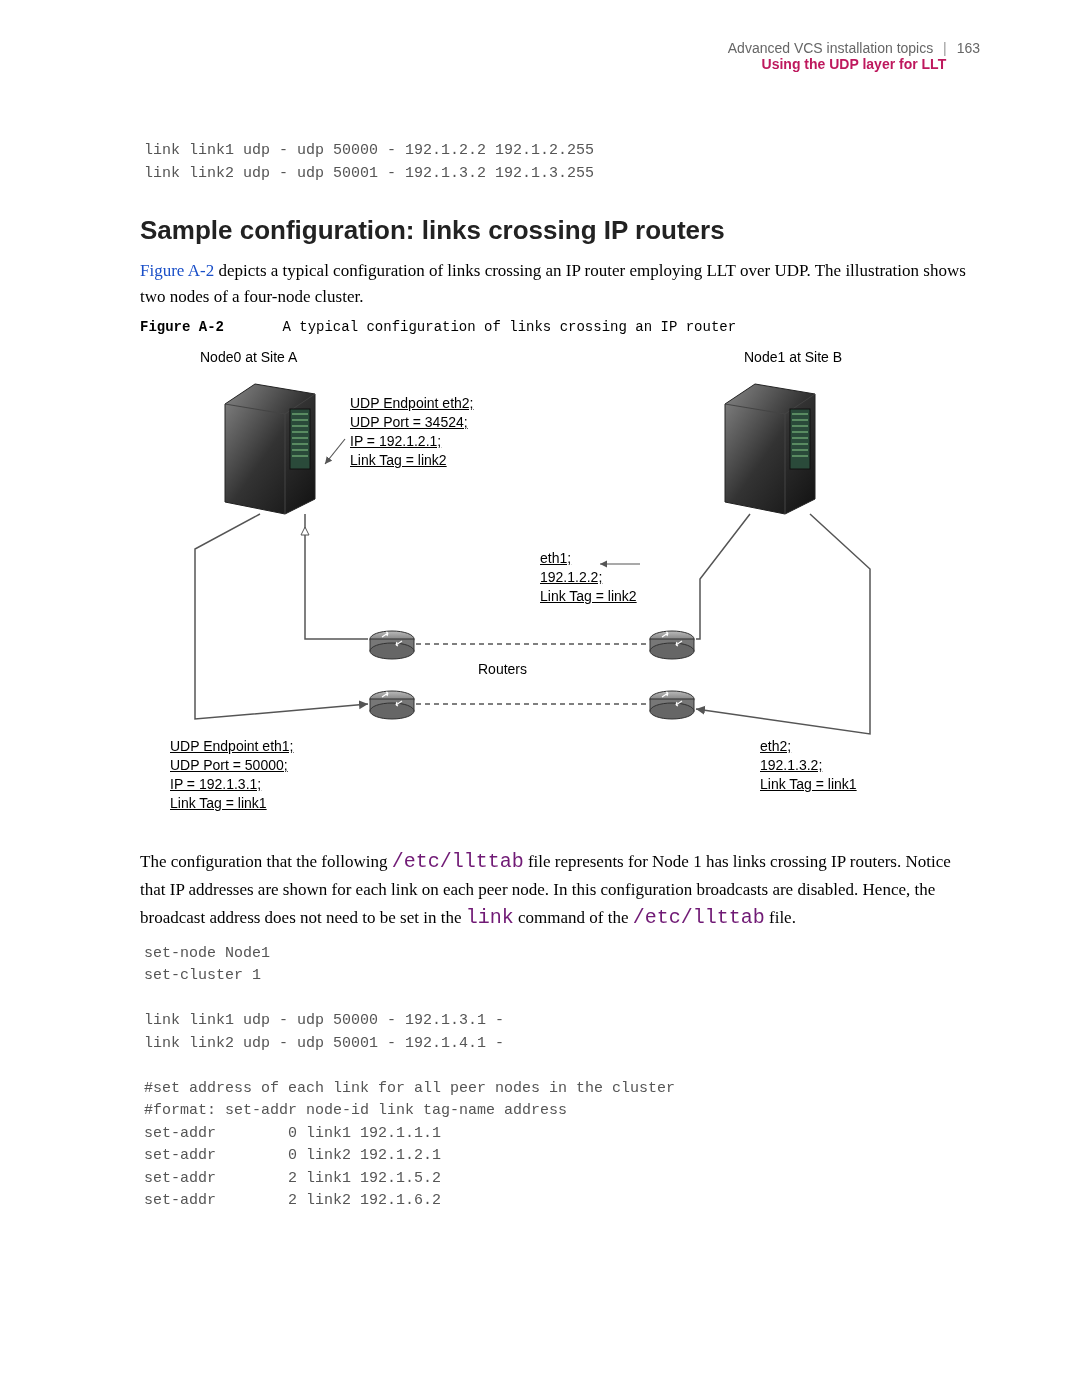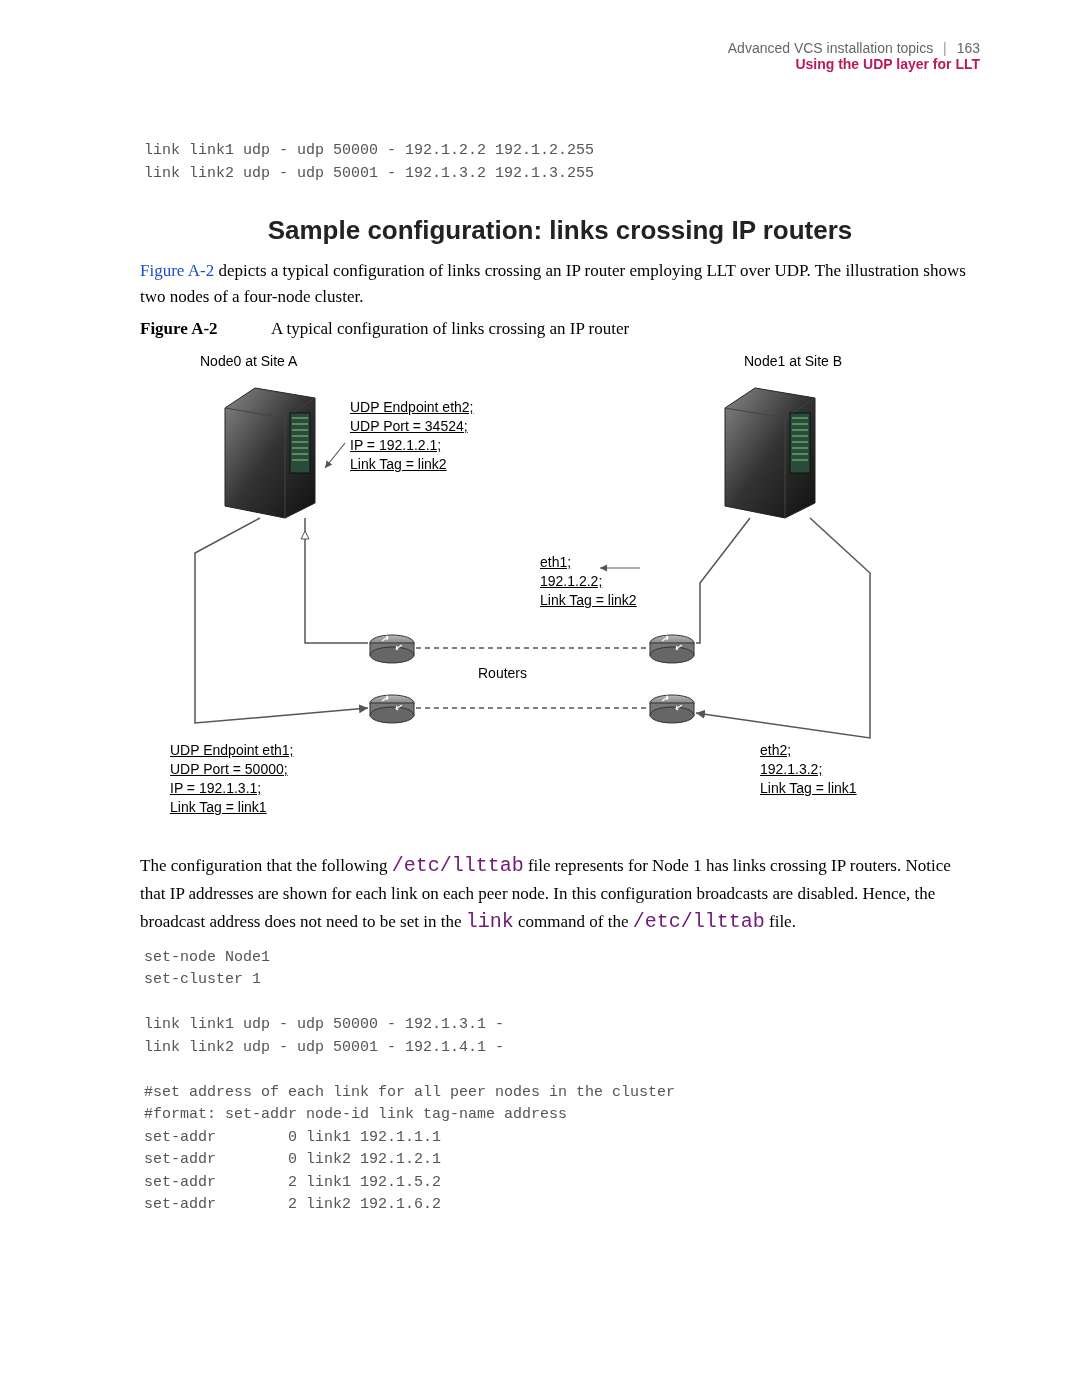--- a/index.html
+++ b/index.html
@@ -9,21 +9,21 @@
     background: #fff;
     width: 1080px;
     height: 1388px;
     padding: 60px 100px 40px 140px;
     position: relative;
   }
   .header-right {
     position: absolute;
     top: 40px;
     right: 100px;
-    text-align: right;
+    text-align: center;
     font-family: 'Lucida Sans', 'Lucida Grande', sans-serif;
     font-size: 14px;
     color: #666;
   }
   .header-right .sep {
     color: #999;
     padding: 0 6px;
   }
   .header-right .page {
     color: #666;
@@ -39,33 +39,32 @@
     white-space: pre;
     margin: 10px 4px;
     line-height: 1.5;
   }
   h2 {
     font-family: 'Lucida Sans', 'Lucida Grande', sans-serif;
     font-size: 26px;
     font-weight: bold;
     color: #222;
     margin: 30px 0 12px 0;
-    text-align: center;
   }
   .body-text {
     font-family: Georgia, serif;
     font-size: 17px;
     line-height: 1.5;
     color: #000;
     margin-bottom: 10px;
   }
   .link-ref { color: #1a4fc8; }
   .figure-label {
-    font-family: Liberation Serif, serif;
-    font-size: 17px;
+    font-family: Liberation Mono, monospace;
+    font-size: 14px;
     margin: 8px 0 14px 0;
   }
   .figure-label .fl-bold { font-weight: bold; margin-right: 50px; }
   .diagram-wrap {
     position: relative;
     width: 760px;
     height: 480px;
     margin: 0 0 18px 30px;
     font-family: 'Lucida Sans', sans-serif;
     font-size: 14px;

